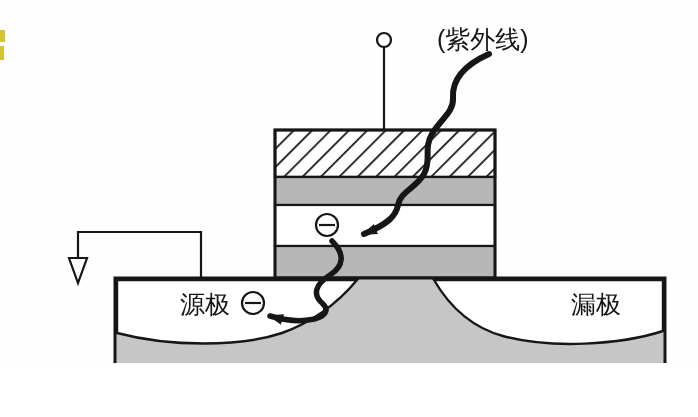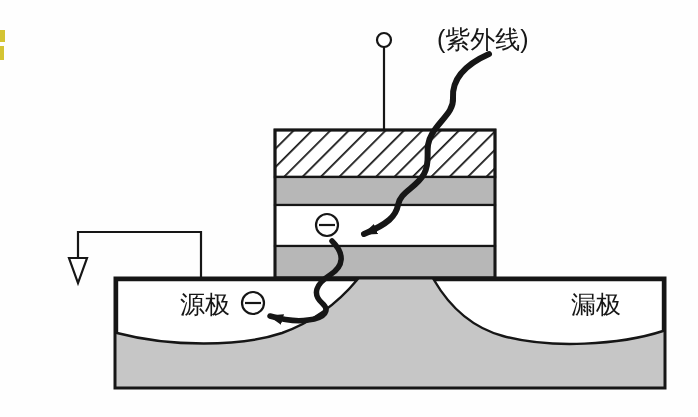--- a/index.html
+++ b/index.html
@@ -1,19 +1,19 @@
 <!DOCTYPE html>
 <html style="--ink: #161616; --layer_gray: #b7b7b7; --substrate_gray: #c6c6c6; --paper: #fefefe; --artifact_yellow: #d4c433;"><head>
 <meta charset="utf-8">
 <style>
   html, body { margin: 0; padding: 0; background: #ffffff; }
   .stage {
     position: relative;
     width: 698px;
-    height: 417px;
+    height: 363px;
     background: var(--paper, #fefefe);
     font-family: "Liberation Sans", "DejaVu Sans", sans-serif;
     overflow: hidden;
   }
   svg { display: block; }
   .sk            { stroke: var(--ink, #151515); fill: none; }
   .sk-fillwhite  { stroke: var(--ink, #151515); fill: #ffffff; }
   .fill-ink      { fill: var(--ink, #151515); }
   .layer-gray    { fill: var(--layer_gray, #b7b7b7); stroke: var(--ink, #151515); }
   .substrate-gray{ fill: var(--substrate_gray, #c6c6c6); stroke: var(--ink, #151515); }

